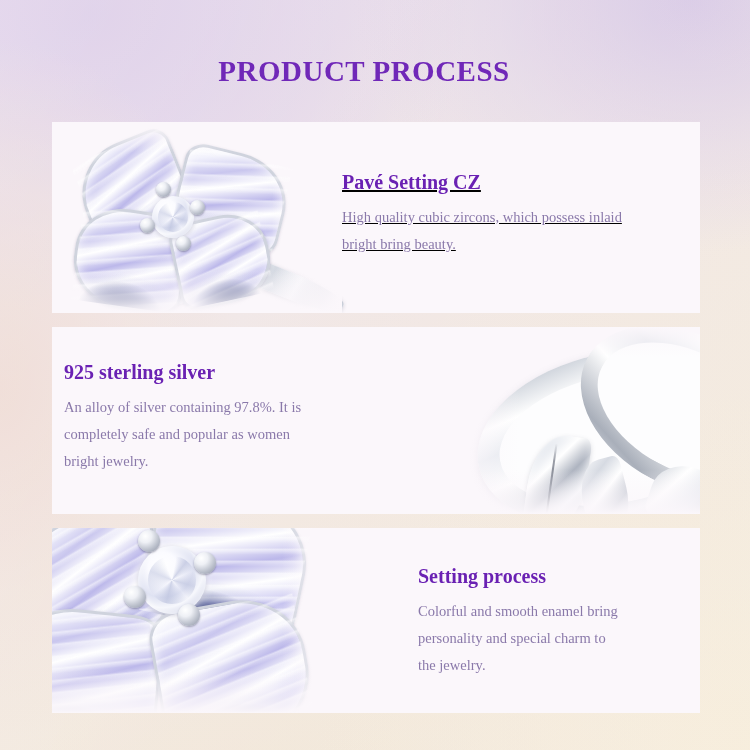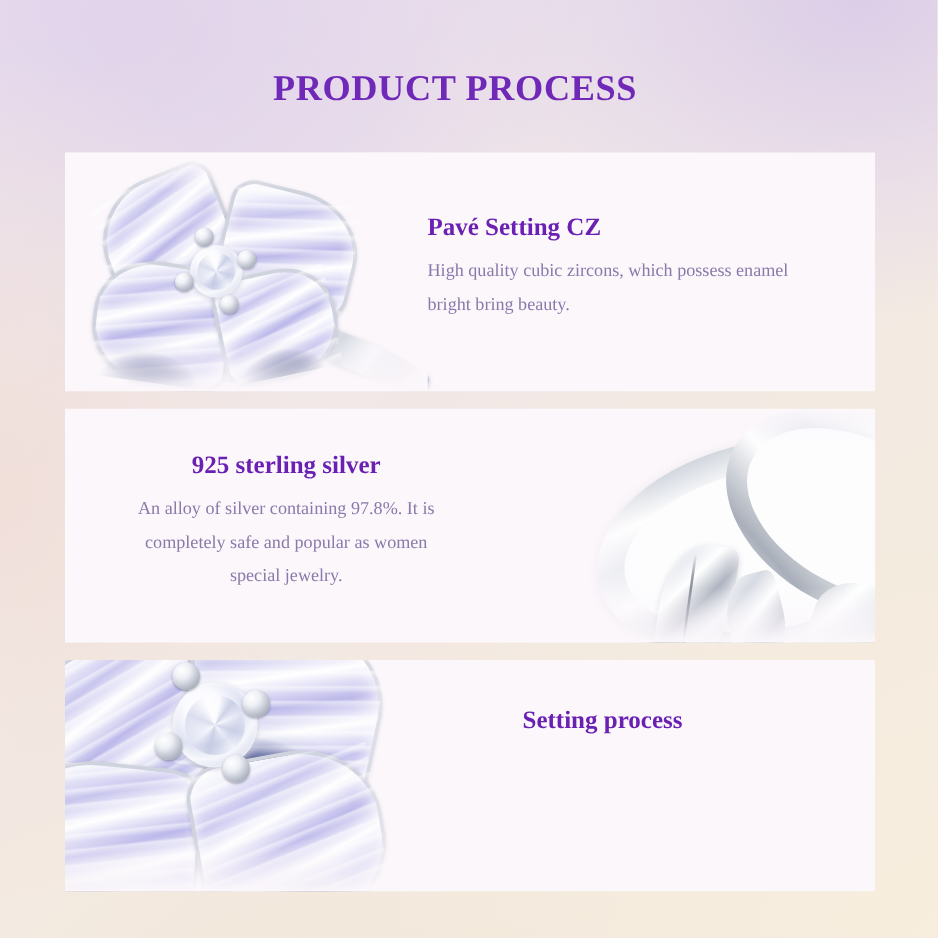--- a/index.html
+++ b/index.html
@@ -117,22 +117,22 @@
     white-space: nowrap;
   }
   .text-body {
     font-size: 14.5px;
     color: #8a79aa;
     line-height: 27px;
     margin: 0;
   }
   .text-body .ln { display: block; white-space: nowrap; }
 
-  #text-1 { left: 290px; top: 47px; text-align: left; }
-  #text-2 { left: 12px;  top: 32px; width: 330px; text-align: center; }
+  #text-1 { left: 290px; top: 47px; text-align: left; text-decoration: underline; }
+  #text-2 { left: 12px;  top: 32px; width: 330px; }
   #text-3 { left: 366px; top: 35px; text-align: left; }
 
   
   .art { position: absolute; }
 
   
   .flower { position: absolute; }
   .petal {
     position: absolute;
     border: 3px solid #cfd3dd;
@@ -455,21 +455,21 @@
         <div class="prong pr-s"></div>
         <div class="prong pr-w"></div>
         <div class="art-fade-r"></div>
         <div class="art-fade-b"></div>
         <div class="art-fade-t"></div>
       </div>
 
       <div class="text-block" id="text-1">
         <div class="text-heading">Pavé Setting CZ</div>
         <div class="text-body">
-          <span class="ln">High quality cubic zircons, which possess enamel</span>
+          <span class="ln">High quality cubic zircons, which possess inlaid</span>
           <span class="ln">bright bring beauty.</span>
         </div>
       </div>
 
     </div>
   </div>
 
   <div class="panel" id="panel-2">
     <div class="panel-inner">
 
@@ -483,21 +483,21 @@
         <div class="art-fade-l"></div>
         <div class="art-fade-b"></div>
         <div class="art-fade-t"></div>
       </div>
 
       <div class="text-block" id="text-2">
         <div class="text-heading">925 sterling silver</div>
         <div class="text-body">
           <span class="ln">An alloy of silver containing 97.8%. It is</span>
           <span class="ln">completely safe and popular as women</span>
-          <span class="ln">special jewelry.</span>
+          <span class="ln">bright jewelry.</span>
         </div>
       </div>
 
     </div>
   </div>
 
   <div class="panel" id="panel-3">
     <div class="panel-inner">
 
       <div class="art flower" id="art-3">
@@ -509,18 +509,23 @@
         <div class="prong pr-n"></div>
         <div class="prong pr-e"></div>
         <div class="prong pr-s"></div>
         <div class="prong pr-w"></div>
         <div class="art-fade-r"></div>
         <div class="art-fade-b"></div>
       </div>
 
       <div class="text-block" id="text-3">
         <div class="text-heading">Setting process</div>
+        <div class="text-body">
+          <span class="ln">Colorful and smooth enamel bring</span>
+          <span class="ln">personality and special charm to</span>
+          <span class="ln">the jewelry.</span>
+        </div>
       </div>
 
     </div>
   </div>
 
 </div>
 
 </body></html>

